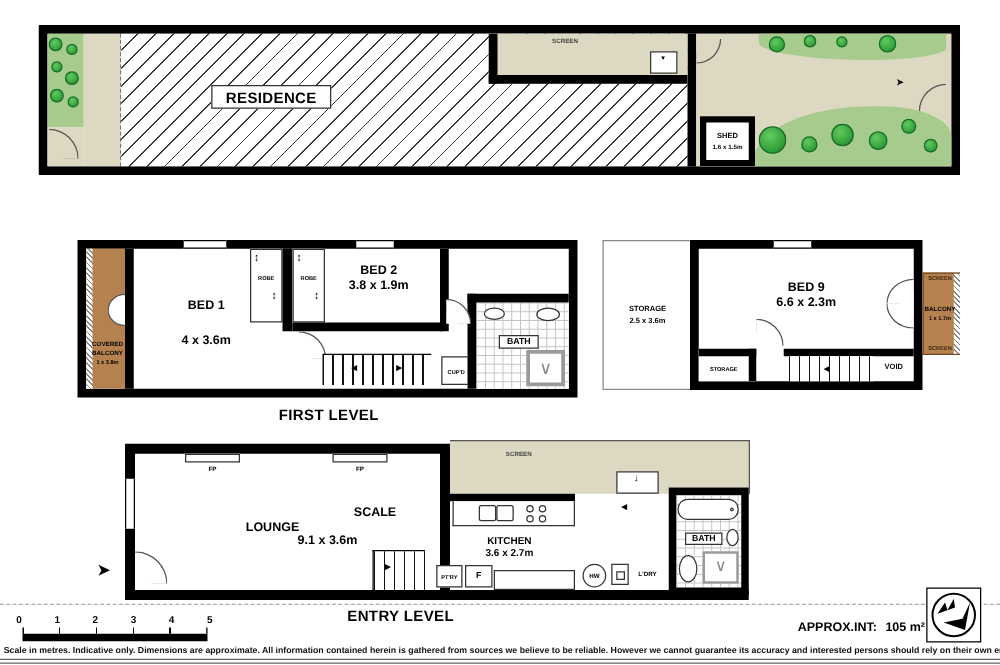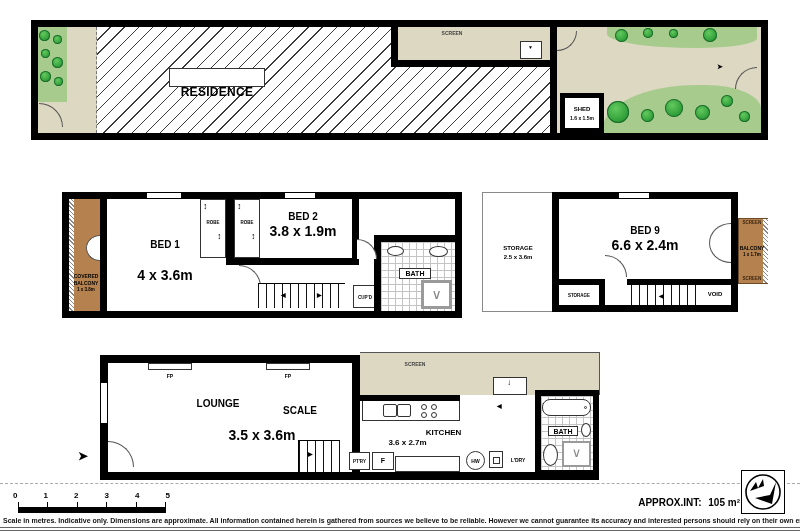--- a/index.html
+++ b/index.html
@@ -1,21 +1,21 @@
 <!DOCTYPE html>
 <html><head>
 <meta charset="utf-8">
 <style>
   html,body{margin:0;padding:0;background:#fff;}
   #page{position:relative;width:800px;height:532px;background:#fff;overflow:hidden;
         font-family:"Liberation Sans",sans-serif;color:#000;}
   .abs{position:absolute;box-sizing:border-box;}
   .wall{position:absolute;box-sizing:border-box;background:#000;}
   .lbl{position:absolute;box-sizing:border-box;font-weight:bold;text-align:center;line-height:1.2;}
-  .t10{font-size:10px;} .t9{font-size:14px;} .t12{font-size:12px;letter-spacing:.3px;}
+  .t10{font-size:10px;} .t9{font-size:10px;} .t12{font-size:12px;letter-spacing:.3px;}
   .t8{font-size:8px;} .t7{font-size:7px;} .t6{font-size:6px;} .t5{font-size:5px;} .t4{font-size:4.5px;}
   .hatch{background:repeating-linear-gradient(135deg,#fff 0 9px,#3a3a3a 9px 10px);}
   .finehatch{background:repeating-linear-gradient(45deg,#fff 0 2px,#8a8a8a 2px 3px);}
   .beige{background:#ddd8c2;}
   .green{background:#a6cb8d;}
   .brown{background:#b5824f;}
   .tile{background-color:#fff;
         background-image:linear-gradient(#c4c4c4 1px,transparent 1px),
                          linear-gradient(90deg,#c4c4c4 1px,transparent 1px);
         background-size:7px 7px;}
@@ -49,21 +49,21 @@
 
     <div class="abs beige" style="left:0;top:75px;width:29px;height:31px;">
       <div class="arc" style="left:1px;top:1px;width:24px;height:24px;border-radius:0 100% 0 0;border-left:none;border-bottom:none;background:transparent;"></div>
     </div>
 
     <div class="abs beige" style="left:29px;top:0;width:30px;height:106px;border-right:1px dashed #777;"></div>
     <span class="arrow" style="left:58px;top:84px;font-size:8px;">➤</span>
 
     <div class="abs hatch" style="left:59px;top:0;width:460px;height:106px;border-right:7px solid #000;">
       <div class="abs box" style="left:72px;top:41px;width:96px;height:19px;">
-        <div class="lbl t12" style="left:0;top:16px;width:100%;">RESIDENCE</div>
+        <div class="lbl t12" style="left:0;top:2px;width:100%;">RESIDENCE</div>
       </div>
 
       <div class="abs beige" style="left:294px;top:0;width:159px;height:40px;border-left:7px solid #000;border-bottom:7px solid #000;">
         <div class="lbl t5" style="left:24px;top:3px;width:60px;color:#444;">SCREEN</div>
         <div class="abs box stairsh" style="left:122px;top:14px;width:22px;height:18px;"></div>
         <span class="arrow" style="left:130px;top:18px;font-size:5px;">▼</span>
       </div>
     </div>
 
     <div class="abs beige" style="left:519px;top:0;width:204px;height:106px;">
@@ -140,28 +140,29 @@
       <div class="ell" style="left:48px;top:4px;width:19px;height:11px;"></div>
       <div class="abs box" style="left:18px;top:26px;width:32px;height:11px;">
         <div class="lbl t7" style="left:0;top:1px;width:100%;">BATH</div>
       </div>
       <div class="abs" style="left:40px;top:38px;width:31px;height:29px;border:3px solid #9a9a9a;background:#fff;text-align:center;">
         <span style="font-size:14px;color:#888;line-height:22px;">∨</span>
       </div>
     </div>
     <div class="arc" style="left:288px;top:40px;width:20px;height:20px;border-radius:0 100% 0 0;border-left:none;border-bottom:none;"></div>
   </div>
+  <div class="lbl t12" style="left:178px;top:325px;width:170px;">FIRST LEVEL</div>
 
   <div class="abs" style="left:482px;top:192px;width:72px;height:120px;border:1px solid #888;background:#fff;">
     <div class="lbl t6" style="left:0;top:52px;width:100%;">STORAGE</div>
     <div class="lbl t6" style="left:0;top:61px;width:100%;">2.5 x 3.6m</div>
   </div>
   <div class="abs" style="left:552px;top:192px;width:186px;height:120px;border:7px solid #000;background:#fff;">
     <div class="lbl t10" style="left:36px;top:26px;width:100px;">BED 9</div>
-    <div class="lbl t9" style="left:36px;top:38px;width:100px;">6.6 x 2.4m</div>
+    <div class="lbl t9" style="left:36px;top:38px;width:100px;">6.6 x 2.3m</div>
     <div class="winh" style="left:60px;top:-7px;width:30px;height:7px;"></div>
 
     <div class="abs" style="left:0;top:80px;width:46px;height:26px;border-top:6px solid #000;border-right:6px solid #000;background:#fff;">
       <div class="lbl t4" style="left:0;top:8px;width:100%;">STORAGE</div>
     </div>
     <div class="wall" style="left:68px;top:80px;width:104px;height:6px;"></div>
     <div class="arc" style="left:46px;top:56px;width:22px;height:22px;border-radius:0 100% 0 0;border-left:none;border-bottom:none;"></div>
     <div class="abs stairsv" style="left:72px;top:86px;width:68px;height:20px;"></div>
     <span class="arrow" style="left:100px;top:94px;font-size:6px;">◀</span>
     <div class="lbl t6" style="left:140px;top:92px;width:32px;">VOID</div>
@@ -181,42 +182,42 @@
     <div class="lbl t5" style="left:30px;top:8px;width:50px;color:#444;">SCREEN</div>
     <div class="abs box stairsv" style="left:133px;top:24px;width:34px;height:18px;"></div>
     <span class="arrow" style="left:147px;top:26px;font-size:8px;">↓</span>
   </div>
 
   <div class="abs" style="left:100px;top:355px;width:260px;height:125px;border:8px solid #000;background:#fff;">
     <div class="abs box" style="left:40px;top:0;width:44px;height:7px;"></div>
     <div class="lbl t5" style="left:48px;top:10px;width:28px;">FP</div>
     <div class="abs box" style="left:158px;top:0;width:44px;height:7px;"></div>
     <div class="lbl t5" style="left:166px;top:10px;width:28px;">FP</div>
-    <div class="lbl t10" style="left:75px;top:35px;width:70px;">LOUNGE</div>
+    <div class="lbl t10" style="left:75px;top:54px;width:70px;">LOUNGE</div>
     <div class="lbl t10" style="left:157px;top:42px;width:70px;">SCALE</div>
-    <div class="lbl t9" style="left:109px;top:64px;width:90px;">3.5 x 3.6m</div>
+    <div class="lbl t9" style="left:109px;top:64px;width:90px;">9.1 x 3.6m</div>
     <div class="winv" style="left:-8px;top:20px;width:8px;height:40px;"></div>
     <div class="arc" style="left:0;top:78px;width:26px;height:26px;border-radius:0 100% 0 0;border-left:none;border-bottom:none;"></div>
     <div class="abs stairsv" style="left:190px;top:77px;width:42px;height:32px;border-left:1px solid #000;border-top:1px solid #000;"></div>
     <span class="arrow" style="left:200px;top:88px;font-size:6px;">▶</span>
   </div>
   <span class="arrow" style="left:78px;top:450px;font-size:12px;">➤</span>
 
   <div class="wall" style="left:360px;top:395px;width:100px;height:6px;"></div>
   <div class="abs box" style="left:362px;top:401px;width:98px;height:20px;border-top:none;">
     <div class="abs box" style="left:20px;top:3px;width:14px;height:13px;border-radius:2px;"></div>
     <div class="abs box" style="left:34px;top:3px;width:14px;height:13px;border-radius:2px;"></div>
     <div class="abs" style="left:56px;top:2px;width:26px;height:16px;">
       <i class="ell" style="left:2px;top:1px;width:6px;height:6px;"></i>
       <i class="ell" style="left:12px;top:1px;width:6px;height:6px;"></i>
       <i class="ell" style="left:2px;top:9px;width:6px;height:6px;"></i>
       <i class="ell" style="left:12px;top:9px;width:6px;height:6px;"></i>
     </div>
   </div>
-  <div class="lbl t8" style="left:360px;top:428px;width:95px;margin-left:36px;">KITCHEN</div>
+  <div class="lbl t8" style="left:360px;top:428px;width:95px;">KITCHEN</div>
   <div class="lbl t8" style="left:360px;top:438px;width:95px;">3.6 x 2.7m</div>
   <div class="abs box" style="left:395px;top:456px;width:65px;height:16px;"></div>
   <div class="abs box" style="left:349px;top:452px;width:21px;height:18px;">
     <div class="lbl t4" style="left:0;top:6px;width:100%;">PT'RY</div>
   </div>
   <div class="abs box" style="left:372px;top:452px;width:22px;height:18px;">
     <div class="lbl t7" style="left:0;top:4px;width:100%;">F</div>
   </div>
 
   <span class="arrow" style="left:497px;top:403px;font-size:6px;">◀</span>
@@ -235,20 +236,21 @@
     <div class="abs box" style="left:7px;top:30px;width:30px;height:10px;">
       <div class="lbl t7" style="left:0;top:0.5px;width:100%;">BATH</div>
     </div>
     <div class="ell" style="left:40px;top:27px;width:10px;height:14px;"></div>
     <div class="ell" style="left:2px;top:48px;width:15px;height:22px;"></div>
     <div class="abs" style="left:21px;top:45px;width:29px;height:26px;border:2px solid #9a9a9a;background:#fff;text-align:center;">
       <span style="font-size:13px;color:#888;line-height:20px;">∨</span>
     </div>
   </div>
   <div class="wall" style="left:100px;top:472px;width:499px;height:8px;"></div>
+  <div class="lbl t12" style="left:238px;top:486px;width:165px;">ENTRY LEVEL</div>
 
   <div class="abs" style="left:0;top:483px;width:800px;border-top:1px dashed #aaa;"></div>
   <div class="abs" style="left:13px;top:491px;width:157px;display:flex;justify-content:space-between;font-weight:bold;font-size:8px;">
     <span>0</span>
     <span>1</span>
     <span>2</span>
     <span>3</span>
     <span>4</span>
     <span>5</span>
   </div>

